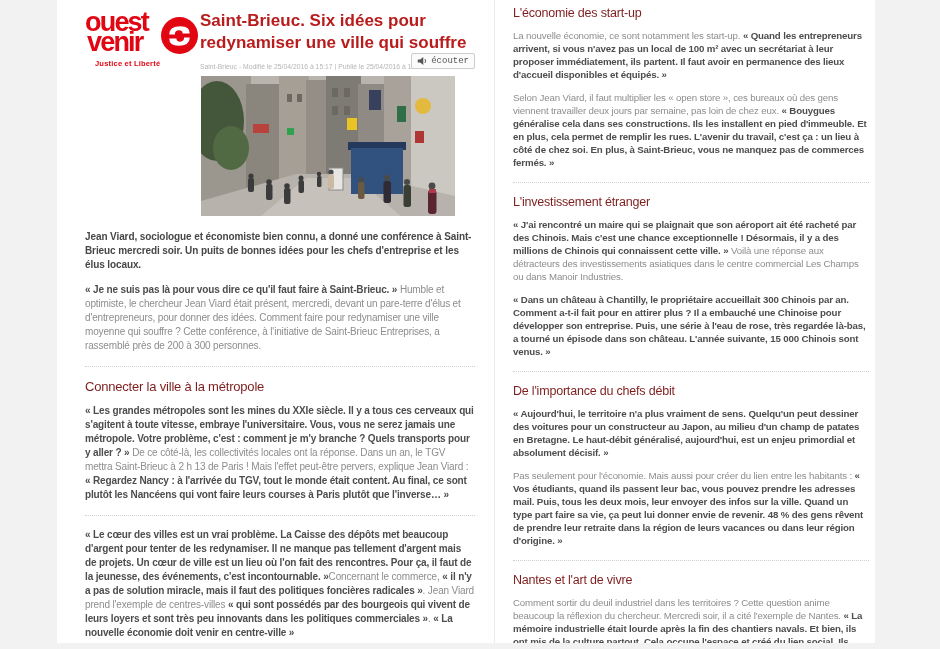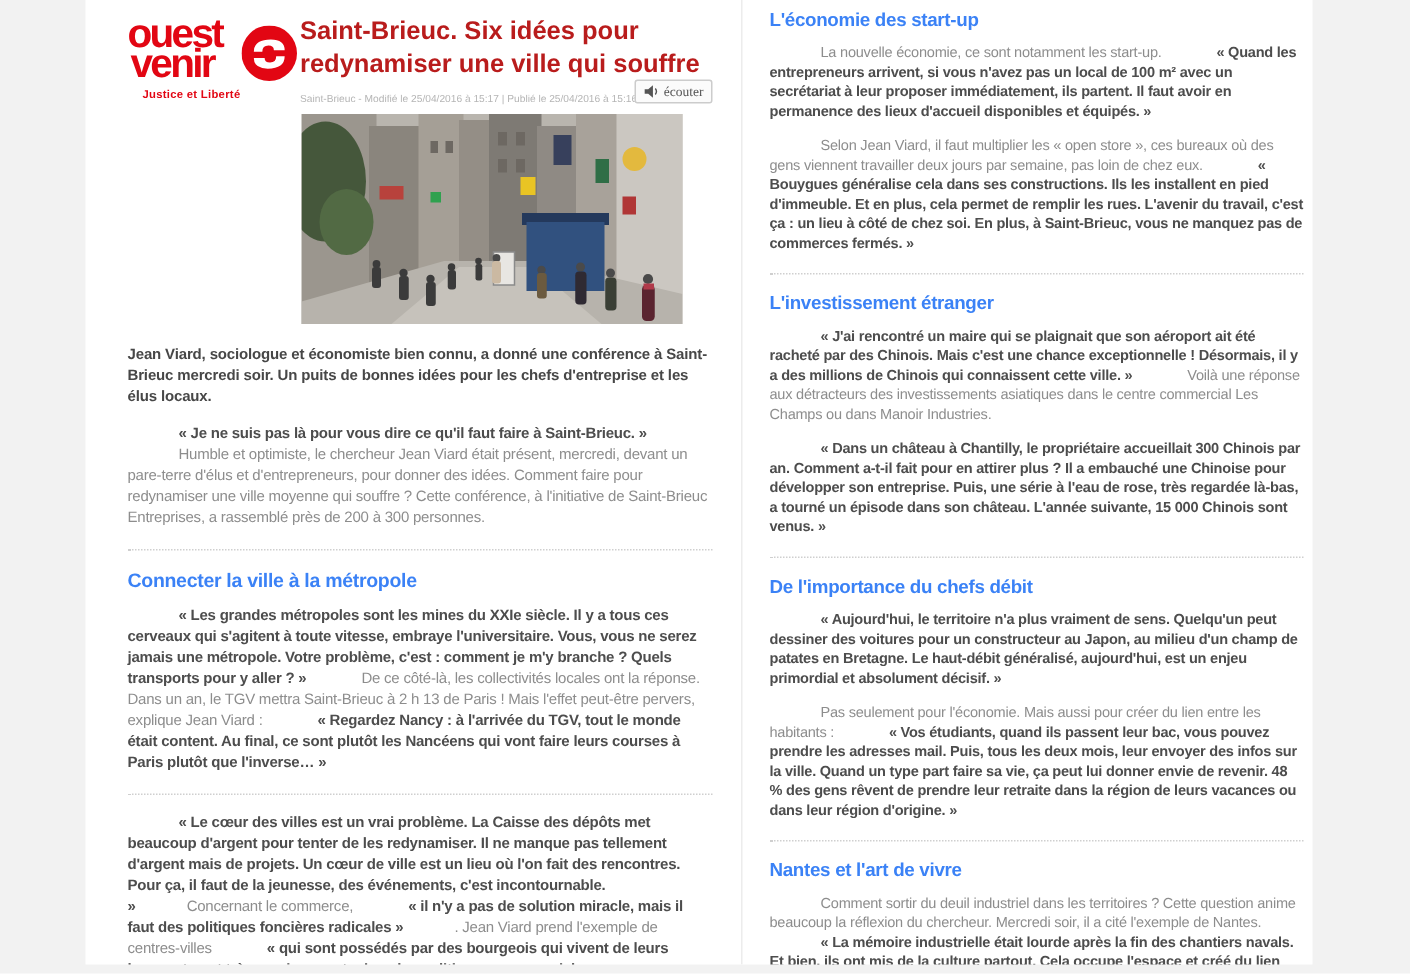--- a/index.html
+++ b/index.html
@@ -28,40 +28,40 @@
     position:absolute;left:115px;top:10px;width:280px;margin:0;
     font-size:17px;line-height:22px;color:#b91c1c;font-weight:bold;
   }
   .meta{
     position:absolute;left:115px;top:63px;width:230px;
     font-size:6.8px;color:#b5b5b5;white-space:nowrap;overflow:hidden;
   }
   .listen{
     position:absolute;right:0;top:53px;
     display:flex;align-items:center;gap:3px;
-    font-family:Liberation Serif, serif;font-size:9px;color:#555;
+    font-family:Liberation Mono, monospace;font-size:9px;color:#555;
     background:#fbfbfb;border:1px solid #ccc;border-radius:2px;
     padding:2px 5px;cursor:pointer;
   }
   .listen svg{display:block;}
   .photo{
     position:absolute;left:116px;top:76px;width:254px;height:140px;margin:0;
     background:#b9b5ae;overflow:hidden;
   }
   .photo svg{display:block;width:100%;height:100%;}
   .left-flow{position:absolute;left:0;top:230px;width:390px;}
   
   .col-right{position:absolute;left:456px;top:6px;width:356px;}
   
   .lead{font-weight:bold;color:#474747;font-size:10px;line-height:14px;letter-spacing:-0.1px;margin:0 0 11px;}
   .para{margin:0 0 11px;font-size:10px;line-height:14px;color:#8d8d8d;letter-spacing:-0.15px;}
   .col-right .para{font-size:9.7px;line-height:13px;margin-bottom:10px;}
-  .seg{font-weight:normal;margin-left:34px;}
+  .seg{font-weight:normal;}
   .seg.b{font-weight:bold;color:#4d4d4d;}
-  .sec-h{font-size:13px;font-weight:bold;color:#3b82f6;margin:0 0 10px;letter-spacing:-0.2px;}
+  .sec-h{font-size:13px;font-weight:normal;color:#7f1d1d;margin:0 0 10px;letter-spacing:-0.2px;}
   .col-right .sec-h{font-size:12.5px;margin-bottom:9px;}
   .rule{border-top:1px dotted #cfcfcf;margin:13px 0 12px;height:0;}
 </style>
 </head>
 <body>
 
 <div class="card">
   <div class="v-rule"></div>
 
   <div class="col-left">

